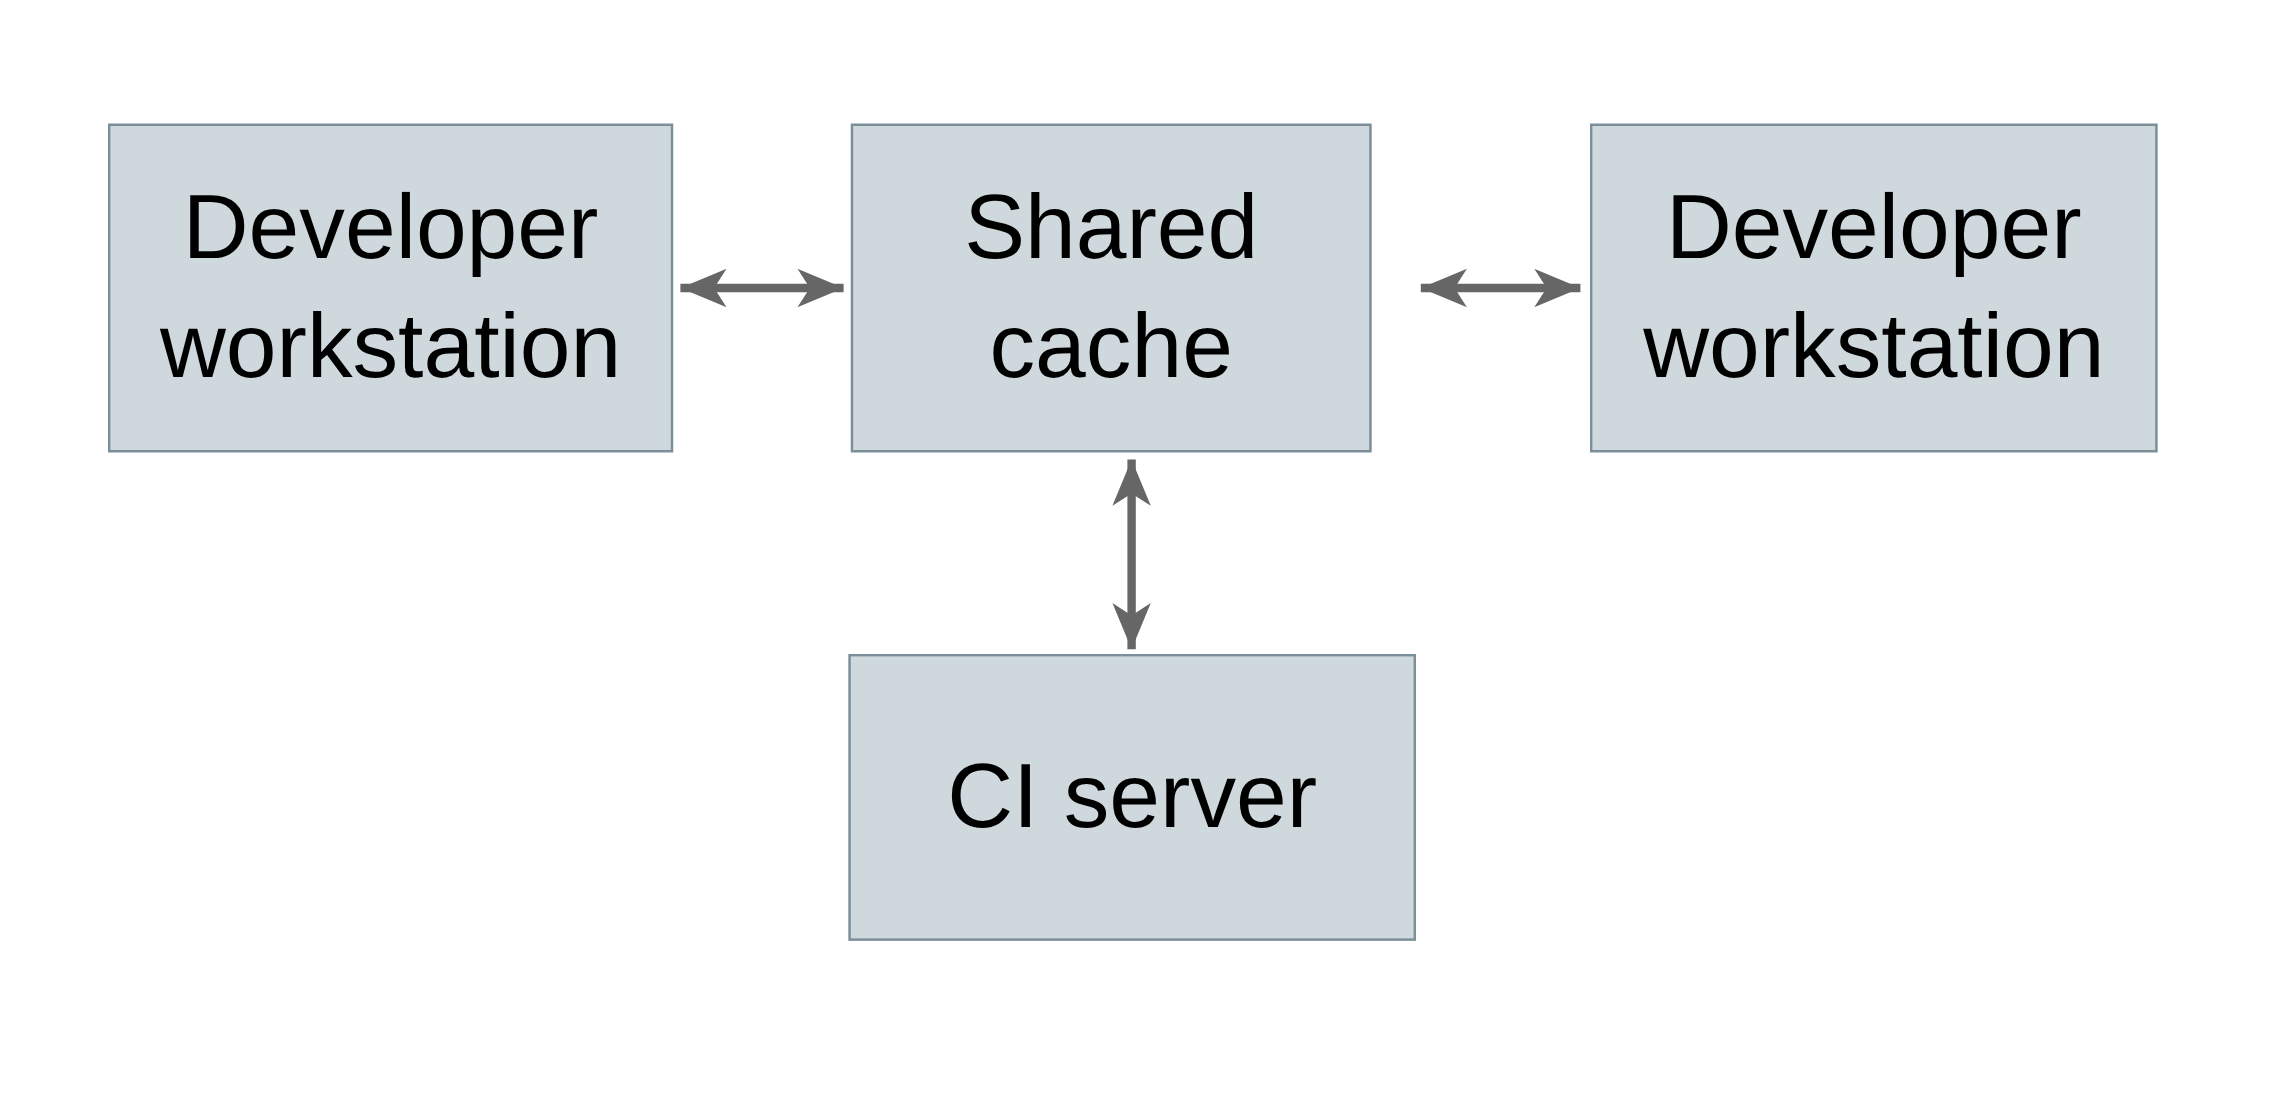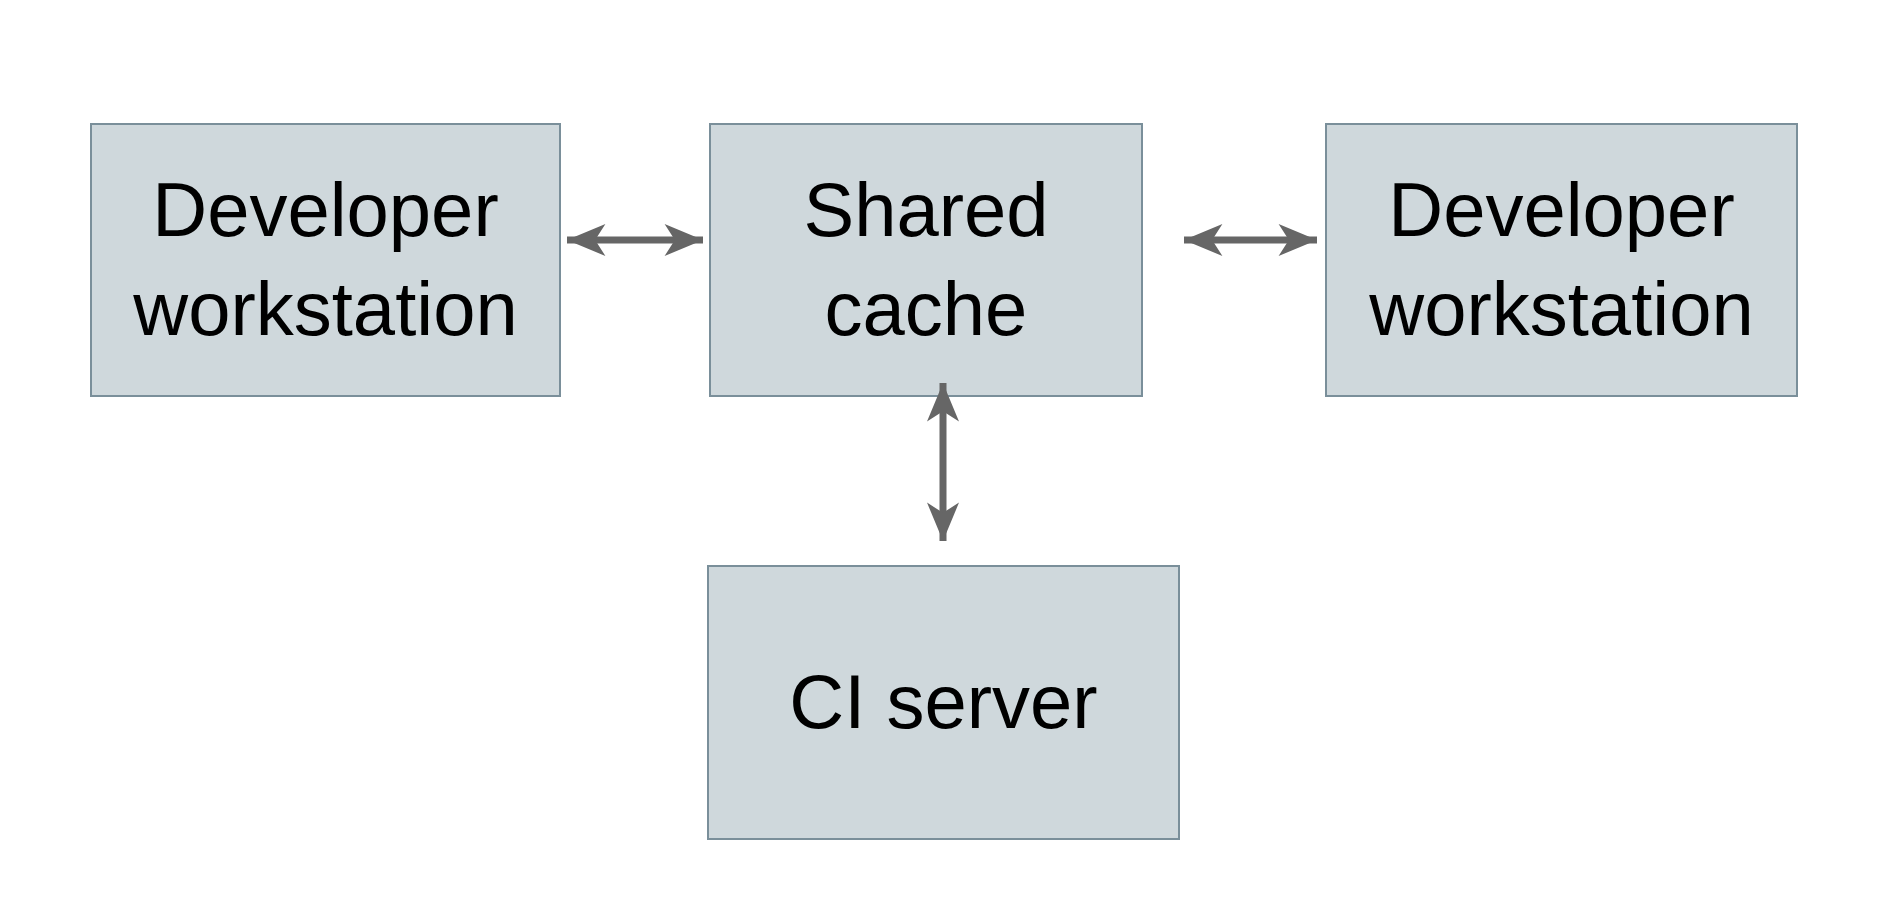--- a/index.html
+++ b/index.html
@@ -22,34 +22,33 @@
     overflow:hidden;
   }
   .node{
     position:absolute;
     background:var(--node-fill);
     border:2px solid var(--node-border);
     box-sizing:border-box;
     display:flex;
     align-items:center;
     justify-content:center;
-    margin-top:20px;
   }
   .node-label{
     color:var(--text);
     font-size:76px;
     line-height:1.3;
     text-align:center;
     white-space:pre-line;
     letter-spacing:0;
   }
   #node-dev-left  {left:90px;  top:103px; width:471px; height:274px;}
   #node-cache     {left:709px; top:103px; width:434px; height:274px;}
   #node-dev-right {left:1325px;top:103px; width:473px; height:274px;}
-  #node-ci        {left:707px; top:545px; width:473px; height:275px;}
+  #node-ci        {left:707px; top:545px; width:473px; height:239px;}
   svg.edges{
     position:absolute;
     left:0;top:0;
     width:1900px;height:922px;
     pointer-events:none;
   }
   svg.edges line{
     stroke:var(--arrow);
     stroke-width:7;
   }

